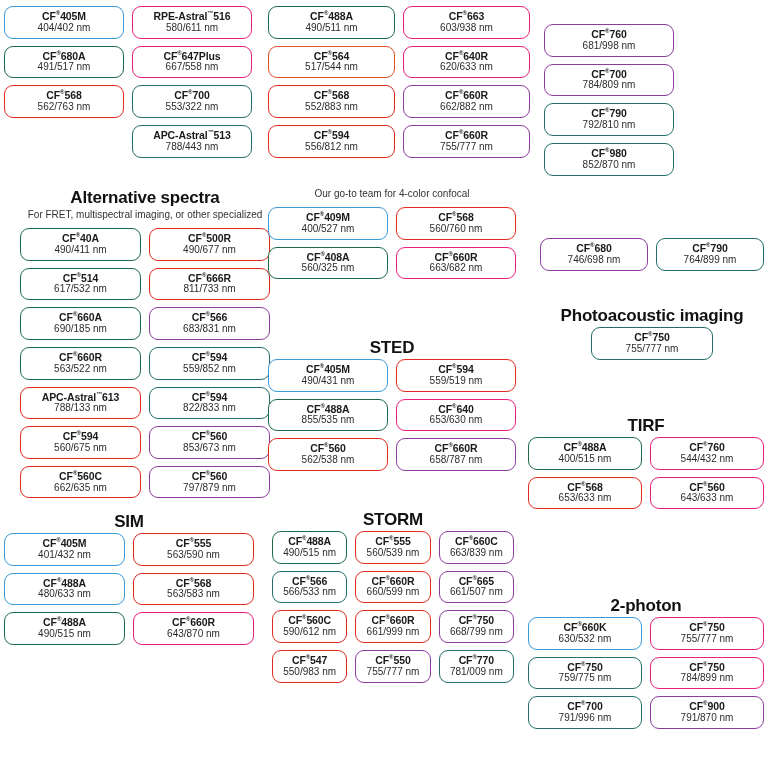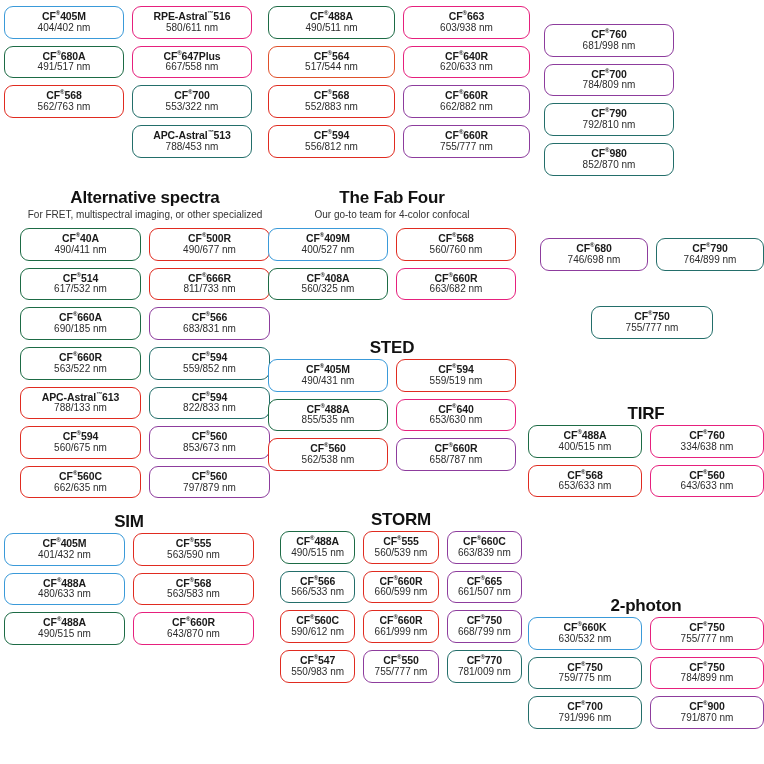--- a/index.html
+++ b/index.html
@@ -79,26 +79,26 @@
   .spacer-sub{margin-bottom:9px;}
 
   
   #top-left     {left:4px;   top:6px;   width:248px;}
   #top-mid      {left:268px; top:6px;   width:262px;}
   #top-right    {left:544px; top:24px;  width:130px;}
 
   #alt-spectra  {left:20px;   top:188px; width:250px;}
   #fab-four     {left:268px; top:188px; width:248px;}
   #sted         {left:268px; top:338px; width:248px;}
-  #storm        {left:280px; top:510px; width:242px;}
+  #storm        {left:272px; top:510px; width:242px;}
   #sim          {left:4px;   top:512px; width:250px;}
 
   #pa-pair      {left:540px; top:238px; width:224px;}
   #photoac      {left:540px; top:306px; width:224px;}
-  #tirf         {left:528px; top:404px; width:236px;}
+  #tirf         {left:528px; top:416px; width:236px;}
   #twophoton    {left:528px; top:596px; width:236px;}
 
   #photoac .g1 .cell{width:122px;margin:0 auto;}
 </style>
 </head>
 <body>
 
 <div class="canvas">
 
   <div class="block" id="top-left">
@@ -123,21 +123,21 @@
           <span class="nm">CF<sup>®</sup>568</span>
           <span class="wl">562/763 nm</span>
         </div>
         <div class="pill cell c-teal">
           <span class="nm">CF<sup>®</sup>700</span>
           <span class="wl">553/322 nm</span>
         </div>
         <div class="cell"></div>
         <div class="pill cell c-teal">
           <span class="nm">APC-Astral<sup>™</sup>513</span>
-          <span class="wl">788/453 nm</span>
+          <span class="wl">788/443 nm</span>
         </div>
       </div>
   </div>
 
   <div class="block" id="top-mid">
     <div class="grid g2">
         <div class="pill cell c-green">
           <span class="nm">CF<sup>®</sup>488A</span>
           <span class="wl">490/511 nm</span>
         </div>
@@ -250,21 +250,20 @@
           <span class="wl">662/635 nm</span>
         </div>
         <div class="pill cell c-purple">
           <span class="nm">CF<sup>®</sup>560</span>
           <span class="wl">797/879 nm</span>
         </div>
       </div>
   </div>
 
   <div class="block" id="fab-four">
-    <h2 class="sec">The Fab Four</h2>
     <p class="sub">Our go-to team for 4-color confocal</p>
     <div class="grid g2">
         <div class="pill cell c-blue">
           <span class="nm">CF<sup>®</sup>409M</span>
           <span class="wl">400/527 nm</span>
         </div>
         <div class="pill cell c-red">
           <span class="nm">CF<sup>®</sup>568</span>
           <span class="wl">560/760 nm</span>
         </div>
@@ -400,38 +399,39 @@
           <span class="wl">746/698 nm</span>
         </div>
         <div class="pill cell c-teal">
           <span class="nm">CF<sup>®</sup>790</span>
           <span class="wl">764/899 nm</span>
         </div>
       </div>
   </div>
 
   <div class="block" id="photoac">
+    <h2 class="sec spacer-sub">Photoacoustic imaging</h2>
     <div class="grid g1">
         <div class="pill cell c-teal">
           <span class="nm">CF<sup>®</sup>750</span>
           <span class="wl">755/777 nm</span>
         </div>
       </div>
   </div>
 
   <div class="block" id="tirf">
     <h2 class="sec spacer-sub">TIRF</h2>
     <div class="grid g2">
         <div class="pill cell c-green">
           <span class="nm">CF<sup>®</sup>488A</span>
           <span class="wl">400/515 nm</span>
         </div>
         <div class="pill cell c-magenta">
           <span class="nm">CF<sup>®</sup>760</span>
-          <span class="wl">334/638 nm</span>
+          <span class="wl">544/432 nm</span>
         </div>
         <div class="pill cell c-red">
           <span class="nm">CF<sup>®</sup>568</span>
           <span class="wl">653/633 nm</span>
         </div>
         <div class="pill cell c-magenta">
           <span class="nm">CF<sup>®</sup>560</span>
           <span class="wl">643/633 nm</span>
         </div>
       </div>

